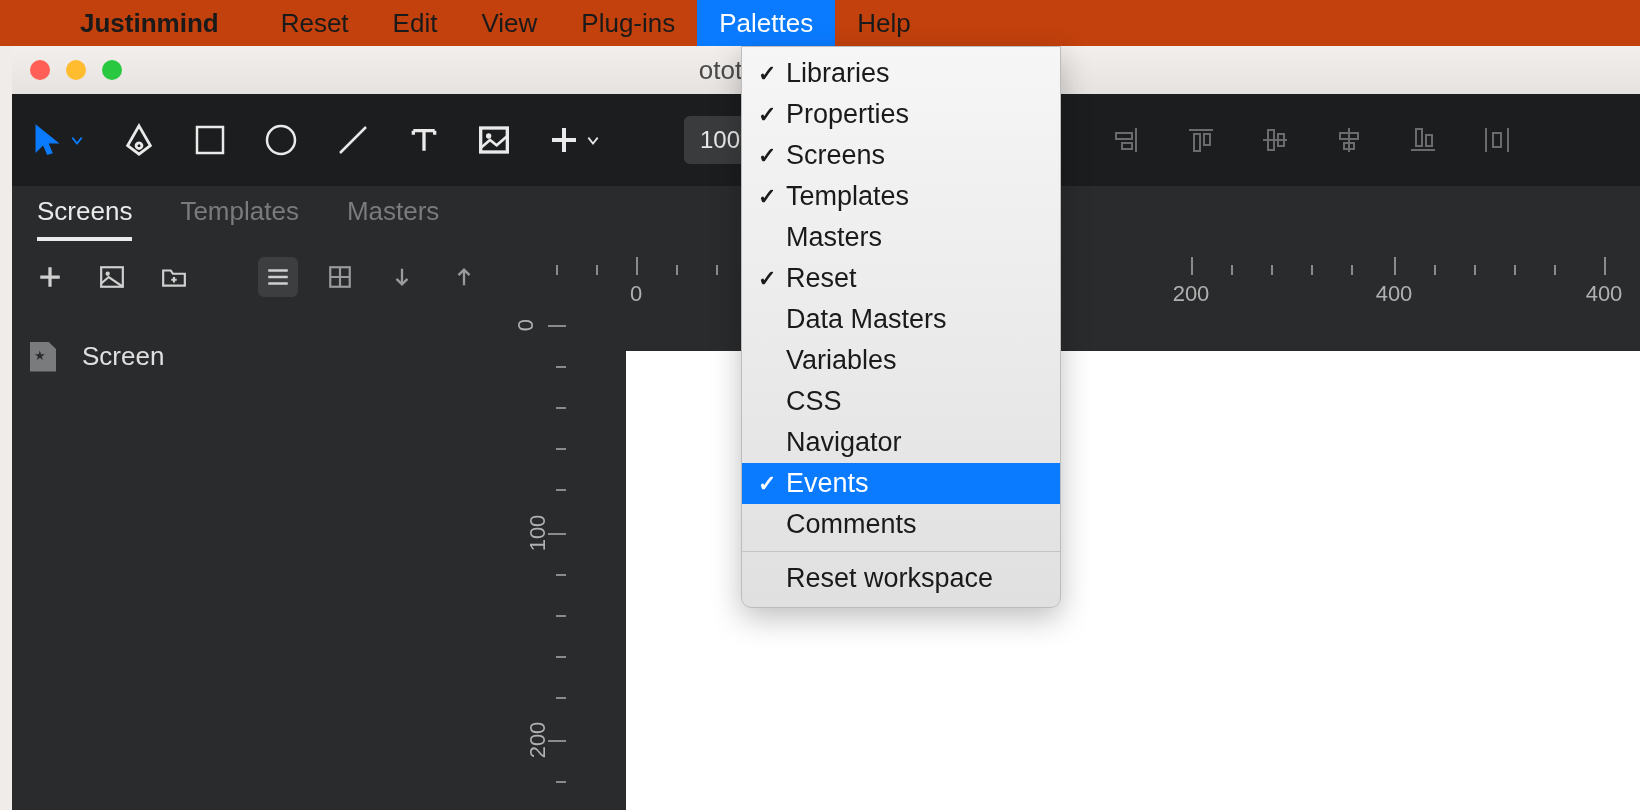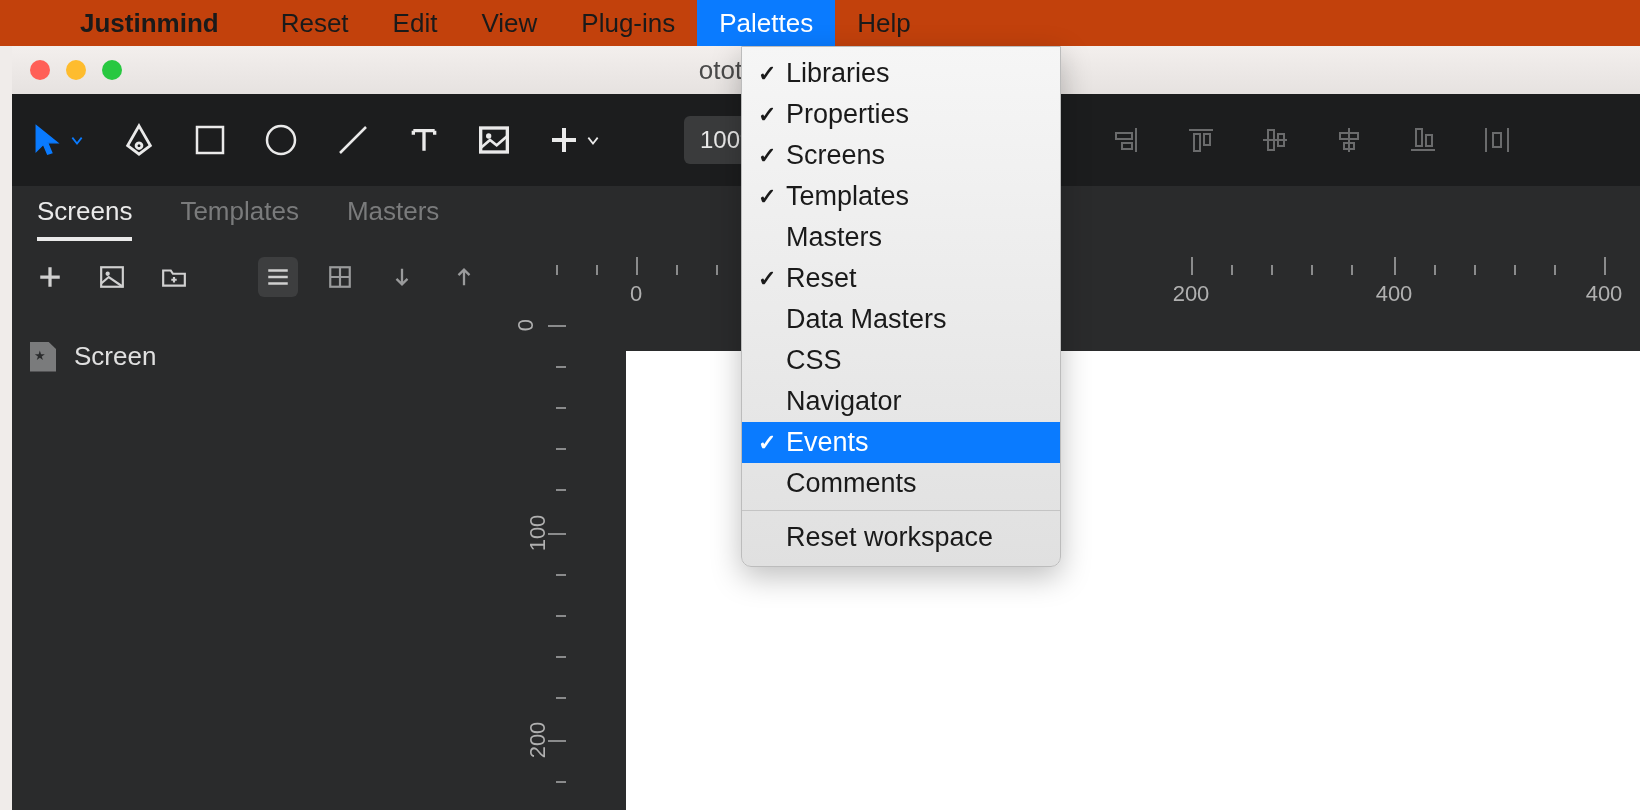--- a/index.html
+++ b/index.html
@@ -146,21 +146,21 @@
     .side-list {
       position: absolute;
       top: 313px;
       left: 12px;
       width: 490px;
       bottom: 0;
       background: #2a2b2c;
       padding-top: 18px;
     }
     .side-item {
-      display: flex; align-items: center; gap: 18px;
+      display: flex; align-items: center; gap: 26px;
       padding: 10px 18px;
       font-size: 26px; color: #e0e0e0;
     }
     .side-item-icon {
       width: 26px; height: 30px;
       background: #7a7b7c;
       position: relative;
       clip-path: polygon(0 0, 70% 0, 100% 25%, 100% 100%, 0 100%);
       display: flex; align-items: center; justify-content: center;
     }
@@ -467,20 +467,24 @@
     <div class="dropdown-item">
       <span class="dd-check">✓</span>
       <span>Reset</span>
     </div>
     <div class="dropdown-item">
       <span class="dd-check"></span>
       <span>Data Masters</span>
     </div>
     <div class="dropdown-item">
       <span class="dd-check"></span>
+      <span>Variables</span>
+    </div>
+    <div class="dropdown-item">
+      <span class="dd-check"></span>
       <span>CSS</span>
     </div>
     <div class="dropdown-item">
       <span class="dd-check"></span>
       <span>Navigator</span>
     </div>
     <div class="dropdown-item highlight">
       <span class="dd-check">✓</span>
       <span>Events</span>
     </div>

